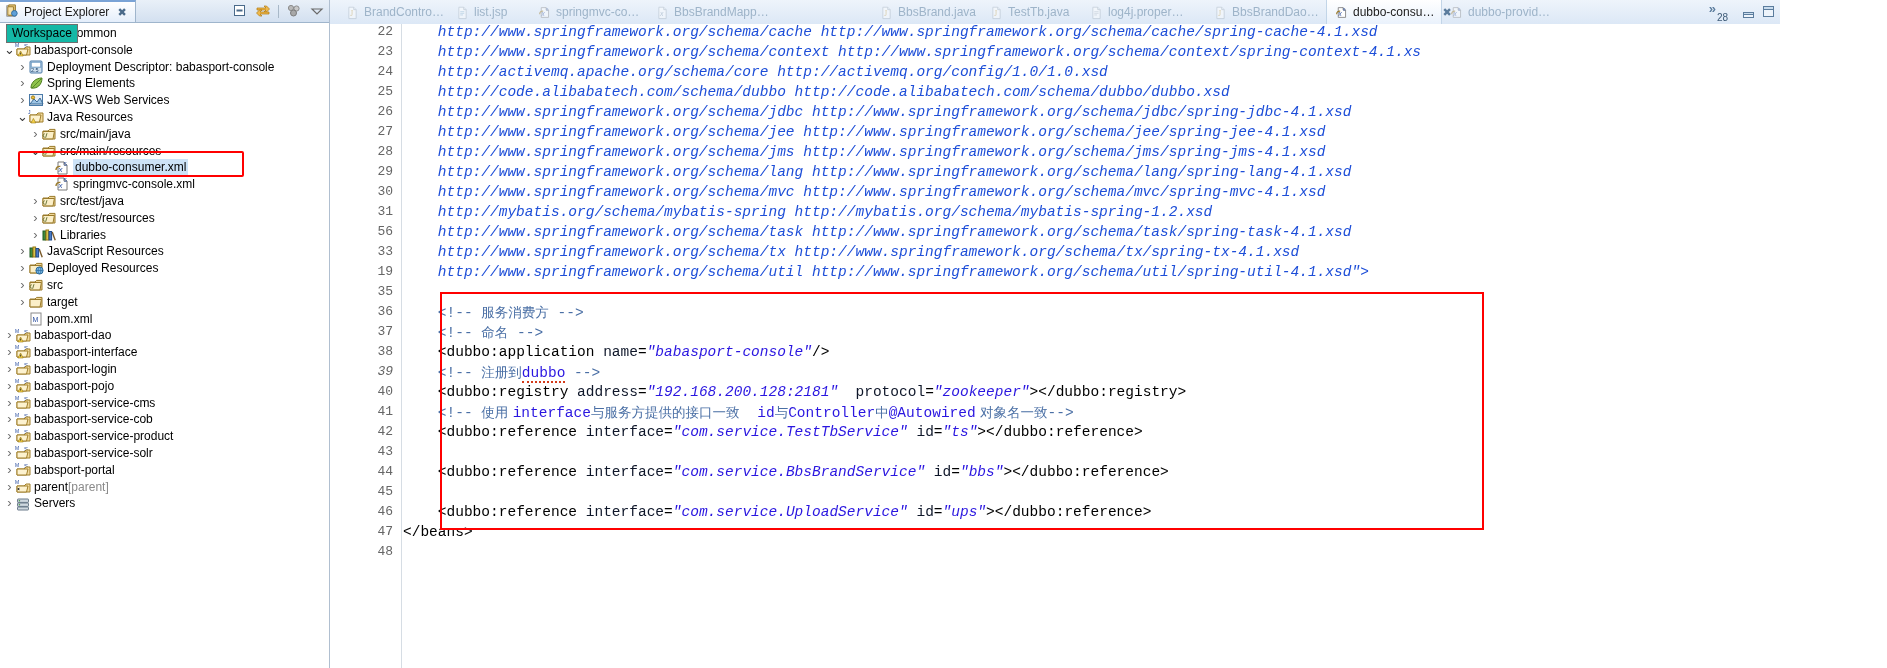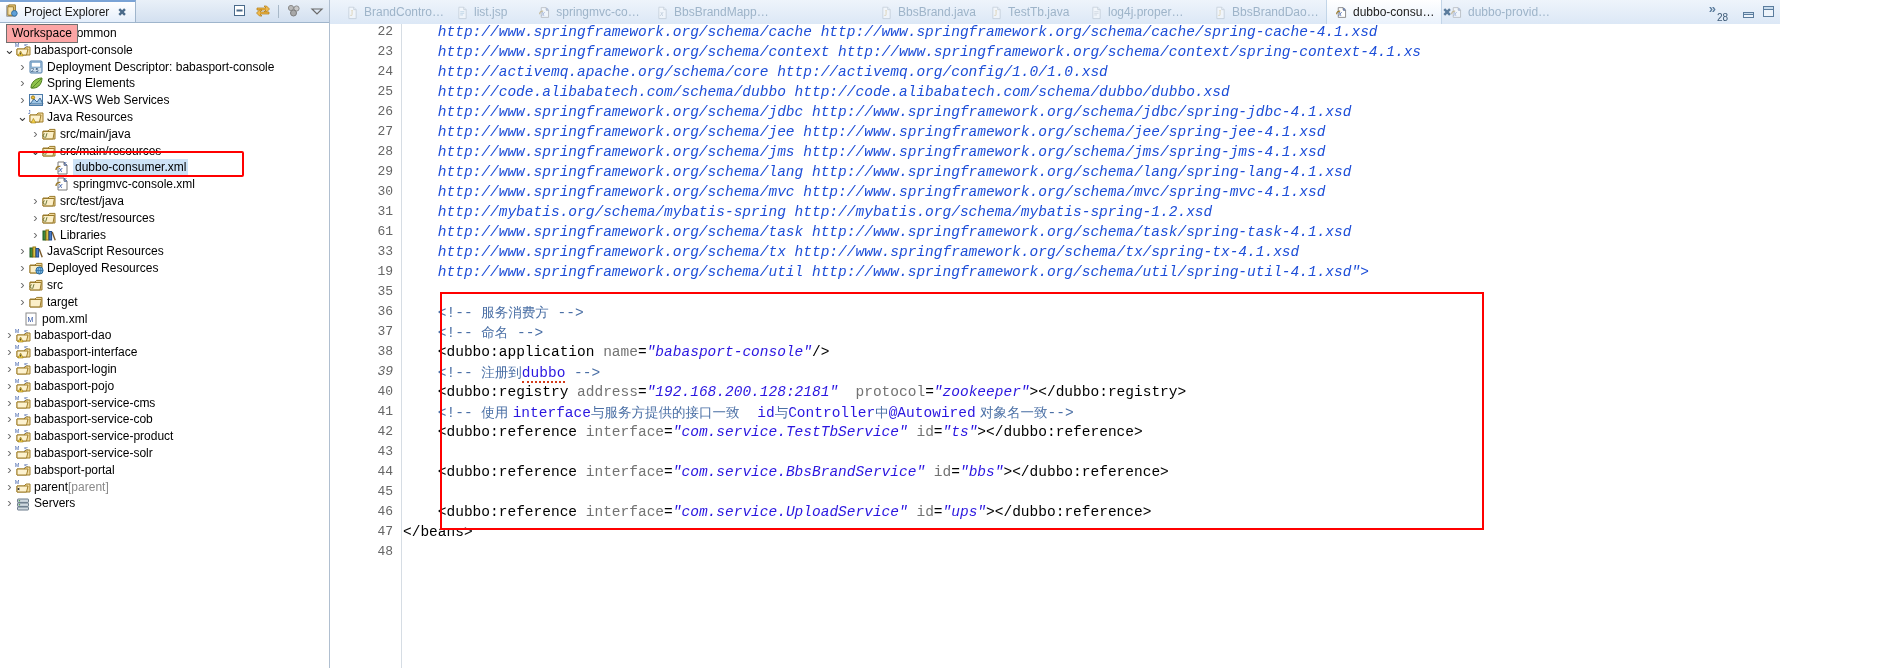--- a/index.html
+++ b/index.html
@@ -67,21 +67,21 @@
     background:#cde3f7;padding:0 2px;
   }
   .redbox{
     position:absolute;border:2px solid #ff0000;border-radius:2px;
     pointer-events:none;
   }
 
   
   .workspace-tip{
     position:absolute;left:6px;top:24px;
-    background:#fca5a5;border:1px solid #6f6f6f;
+    background:#14b8a6;border:1px solid #6f6f6f;
     padding:1px 5px 2px 5px;font-size:12px;color:#000;
     z-index:30;line-height:14px;
   }
 
   
   .editor{
     position:absolute;left:330px;top:0;right:0;bottom:0;
     background:#ffffff;
   }
   .tabbar{
@@ -143,21 +143,21 @@
     white-space:pre;
     overflow:hidden;
   }
   .cline{
     position:absolute;left:0;height:20px;line-height:20px;
     white-space:pre;
   }
   .url{color:#1d4ed8;font-style:italic;}
   .tagname{color:#000000;}
   .punct{color:#000000;}
-  .attr{color:#737373;}
+  .attr{color:#0f172a;}
   .val{color:#2a16e0;font-style:italic;}
   .cmt{color:#4a6fa5;}
   .cmt-cn{color:#4a6fa5;font-family:"DejaVu Sans",sans-serif;font-size:13.5px;}
   .cmt-code{color:#2a16e0;}
   .sq{
     border-bottom:2px dotted #d43b1a;
   }
   .code-redbox{
     position:absolute;border:2px solid #ff0000;pointer-events:none;
   }
@@ -369,21 +369,21 @@
           <span class="lbl">src</span>
         </div>
         <div class="trow" style="position: absolute; left: 0px; top: 271.8px; padding-left: 17px;">
           <span class="arrow" style="font-size: 13px;">›</span>
           <span class="ic"><svg width="16" height="16" viewBox="0 0 16 16">
               <path d="M2 5 h5 l1.6 -1.6 h5.4 v9.6 h-12 z" fill="#f0d89a" stroke="#9a7a2a"></path>
               <path d="M2 5.5 h11.4 l-1.4 7.4 h-10 z" fill="#fbefc8" stroke="#9a7a2a"></path>
             </svg></span>
           <span class="lbl">target</span>
         </div>
-        <div class="trow" style="position: absolute; left: 0px; top: 288.6px;  margin-left: 12px;">
+        <div class="trow" style="position: absolute; left: 0px; top: 288.6px; padding-left: 17px;">
           <span class="arrow"></span>
           <span class="ic"><svg width="16" height="16" viewBox="0 0 16 16">
               <rect x="3" y="2" width="10" height="12" fill="#ffffff" stroke="#8a8a8a"></rect>
               <text x="4.6" y="11" font-size="7" fill="#2b4fa0" font-family="sans-serif">M</text>
             </svg></span>
           <span class="lbl">pom.xml</span>
         </div>
         <div class="trow" style="position: absolute; left: 0px; top: 305.4px; padding-left: 4px;">
           <span class="arrow" style="font-size: 13px;">›</span>
           <span class="ic"><svg width="16" height="16" viewBox="0 0 16 16">
@@ -523,21 +523,21 @@
           <span>BrandContro…</span>
         </div>
         <div class="etab" style="left: 118px; width: 82px;">
           <span class="fic" style="opacity: 0.45;"><svg width="13" height="15" viewBox="0 0 16 16">
               <path d="M3.5 1.5 h6 l3 3 v11 h-9 z" fill="#ffffff" stroke="#9aa8b4"></path>
               <path d="M9.5 1.5 v3 h3" fill="#e2e9f0" stroke="#9aa8b4"></path>
               <path d="M5.2 7 h5 M5.2 9 h5 M5.2 11 h3.4" stroke="#7aa8c8" stroke-width="0.9"></path>
             </svg></span>
           <span>list.jsp</span>
         </div>
-        <div class="etab" style="left: 200px; width: 118px; justify-content: center;">
+        <div class="etab" style="left: 200px; width: 118px;">
           <span class="fic" style="opacity: 0.45;"><svg width="13" height="15" viewBox="0 0 16 16">
               <path d="M4 2 h6 l3 3 v9 h-9 z" fill="#ffffff" stroke="#7a7a7a"></path>
               <path d="M10 2 v3 h3" fill="#dfe7ee" stroke="#7a7a7a"></path>
               <text x="4.4" y="12" font-size="8" fill="#2b4fa0" font-family="sans-serif" font-style="italic">x</text>
               <text x="9.5" y="6.2" font-size="5" fill="#2b4fa0" font-family="sans-serif">S</text>
               <path d="M2 10 C2 7.5, 4 6, 6.4 6.4" stroke="#9a7a2a" fill="none" stroke-width="1.4"></path>
             </svg></span>
           <span>springmvc-co…</span>
         </div>
         <div class="etab" style="left: 318px; width: 134px;">
@@ -633,21 +633,21 @@
           <div class="gutter-num" style="top: -2px;">22</div>
           <div class="gutter-num" style="top: 18px;">23</div>
           <div class="gutter-num" style="top: 38px;">24</div>
           <div class="gutter-num" style="top: 58px;">25</div>
           <div class="gutter-num" style="top: 78px;">26</div>
           <div class="gutter-num" style="top: 98px; margin-left: 29px;">27</div>
           <div class="gutter-num" style="top: 118px;">28</div>
           <div class="gutter-num" style="top: 138px;">29</div>
           <div class="gutter-num" style="top: 158px;">30</div>
           <div class="gutter-num" style="top: 178px;">31</div>
-          <div class="gutter-num" style="top: 198px;">61</div>
+          <div class="gutter-num" style="top: 198px;">56</div>
           <div class="gutter-num" style="top: 218px;">33</div>
           <div class="gutter-num" style="top: 238px;">19</div>
           <div class="gutter-num" style="top: 258px;">35</div>
           <div class="gutter-num" style="top: 278px;">36</div>
           <div class="gutter-num" style="top: 298px;">37</div>
           <div class="gutter-num" style="top: 318px;">38</div>
           <div class="gutter-num" style="top: 338px; font-style: italic;">39</div>
           <div class="gutter-num" style="top: 358px;">40</div>
           <div class="gutter-num" style="top: 378px;">41</div>
           <div class="gutter-num" style="top: 398px;">42</div>

